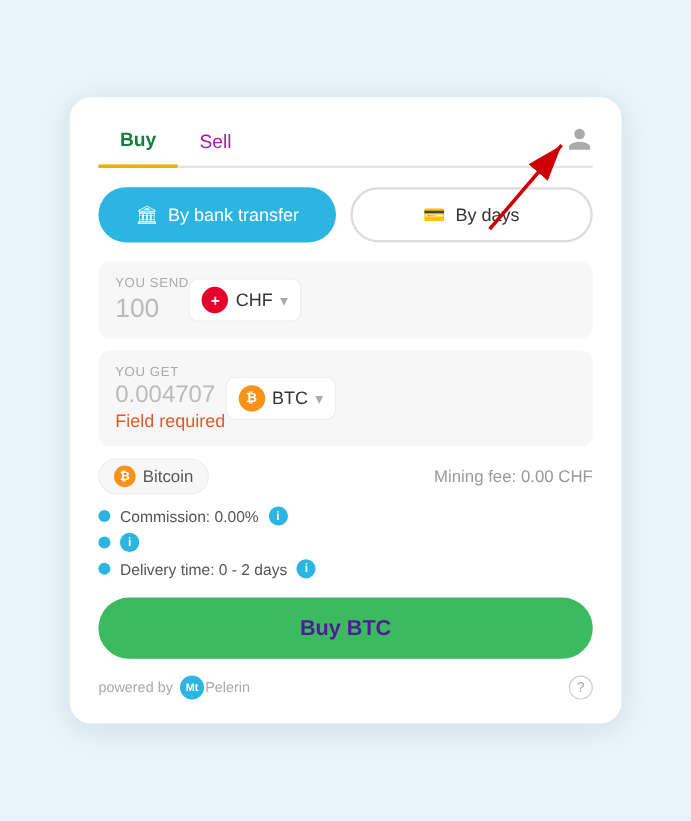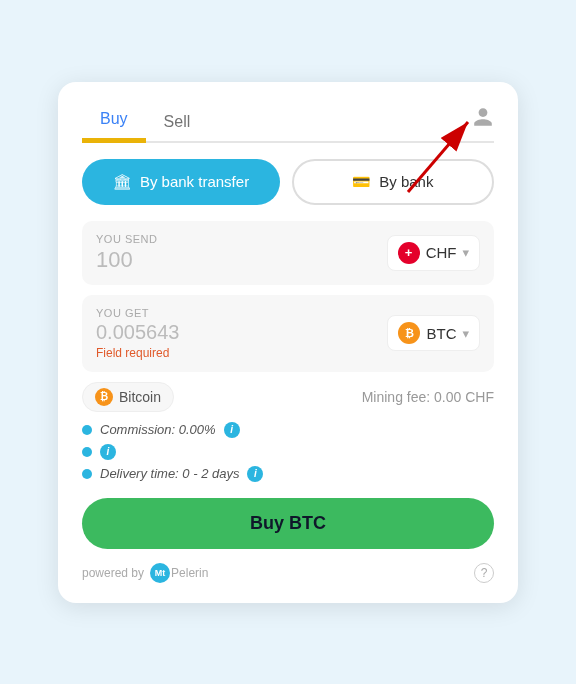--- a/index.html
+++ b/index.html
@@ -24,30 +24,30 @@
       display: flex;
       align-items: flex-end;
       border-bottom: 2px solid #e5e5e5;
       margin-bottom: 16px;
       position: relative;
     }
     .tab {
       padding: 8px 18px 10px;
       font-size: 16px;
       cursor: pointer;
-      color: #737373;
+      color: #a21caf;
       background: none;
       border: none;
       outline: none;
     }
     .tab.active {
-      color: #3b82f6;
-      border-bottom: 5px solid #eab308;
+      color: #15803d;
+      border-bottom: 3px solid #eab308;
       margin-bottom: -2px;
-      font-weight: 400;
+      font-weight: 700;
     }
     .profile-icon {
       position: absolute;
       right: 0;
       top: 4px;
       color: #aaa;
       font-size: 22px;
       cursor: pointer;
     }
     
@@ -87,38 +87,37 @@
       gap: 8px;
     }
     
     .input-row {
       background: #f7f7f7;
       border-radius: 10px;
       padding: 12px 14px;
       margin-bottom: 10px;
       display: flex;
       align-items: center;
-      justify-content: space-between;
     }
     .input-label {
       font-size: 11px;
       color: #aaa;
       text-transform: uppercase;
       letter-spacing: 0.5px;
       margin-bottom: 2px;
     }
     .input-value {
       font-size: 22px;
       color: #bbb;
     }
     .input-value.you-get {
       font-size: 20px;
     }
     .field-required {
-      font-size: 12px;
+      font-size: 15px;
       color: #e05a2b;
       margin-top: 2px;
     }
     .currency-select {
       display: flex;
       align-items: center;
       gap: 6px;
       background: #fff;
       border: 1.5px solid #eee;
       border-radius: 8px;
@@ -163,21 +162,20 @@
     }
     .mining-fee {
       font-size: 14px;
       color: #999;
       margin-left: auto;
     }
 
     
     .details {
       margin-bottom: 16px;
-      font-style: italic;
     }
     .detail-line {
       display: flex;
       align-items: center;
       gap: 8px;
       font-size: 13px;
       color: #555;
       margin-bottom: 6px;
     }
     .dot {
@@ -198,21 +196,21 @@
       color: #fff;
       font-size: 10px;
       font-weight: bold;
       cursor: pointer;
     }
 
     
     .btn-buy {
       width: 100%;
       background: #3cba5f;
-      color: #0f172a;
+      color: #4c1d95;
       border: none;
       border-radius: 30px;
       padding: 15px;
       font-size: 18px;
       font-weight: 600;
       cursor: pointer;
       margin-bottom: 14px;
     }
 
     
@@ -293,21 +291,21 @@
   </div>
 
   
   <div class="payment-buttons">
     <button class="btn-bank">
       <span>🏛</span>
       <span>By bank transfer</span>
     </button>
     <button class="btn-card">
       <span>💳</span>
-      <span>By bank</span>
+      <span>By days</span>
     </button>
   </div>
 
   
   <div class="input-row">
     <div>
       <div class="input-label">YOU SEND</div>
       <div class="input-value">100</div>
     </div>
     <div class="currency-select">
@@ -316,21 +314,21 @@
       </div>
       <span>CHF</span>
       <span class="chevron">▾</span>
     </div>
   </div>
 
   
   <div class="input-row">
     <div>
       <div class="input-label">YOU GET</div>
-      <div class="input-value you-get">0.005643</div>
+      <div class="input-value you-get">0.004707</div>
       <div class="field-required">Field required</div>
     </div>
     <div class="currency-select">
       <div class="currency-flag flag-btc">
         <span style="font-size:11px;">₿</span>
       </div>
       <span>BTC</span>
       <span class="chevron">▾</span>
     </div>
   </div>

